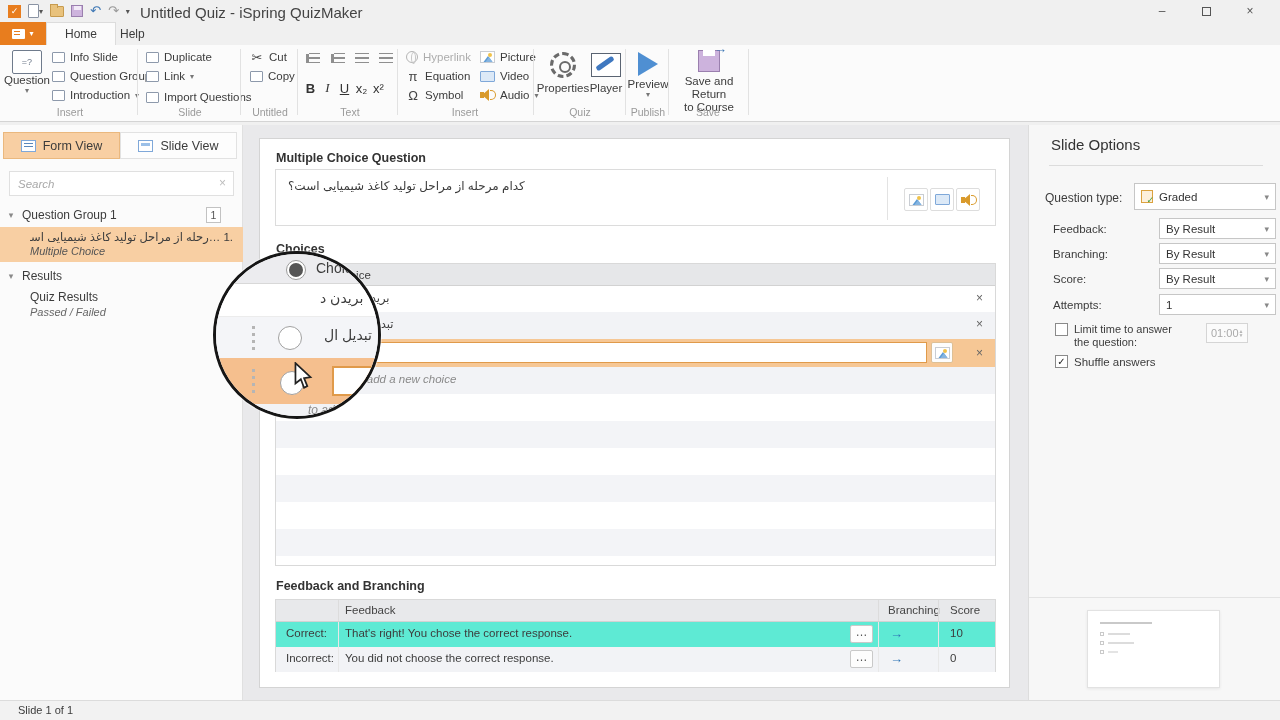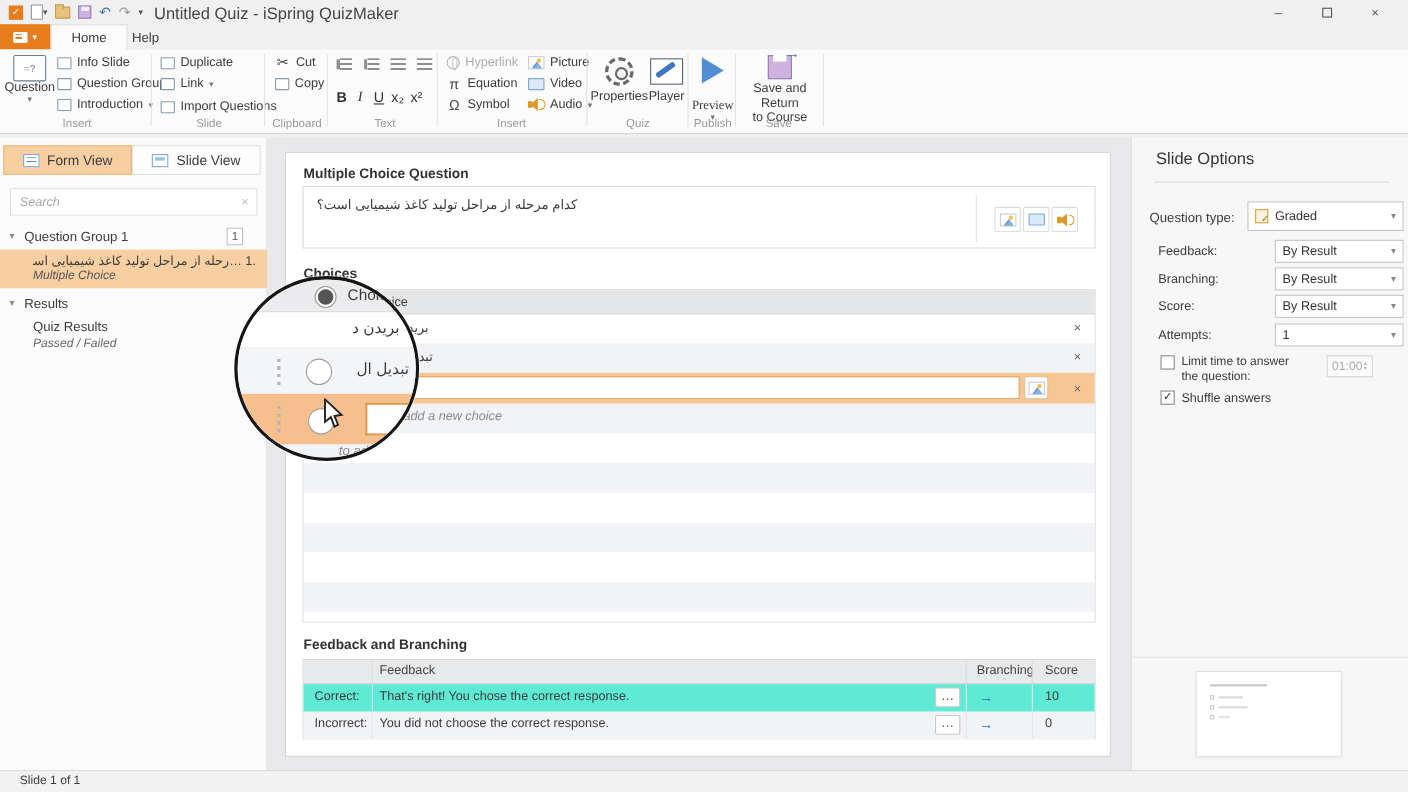--- a/index.html
+++ b/index.html
@@ -232,21 +232,21 @@
         <span>Cut</span>
       </div>
     <div class="ritem" style="left:250px; top:23px;">
         <span class="sq-ic"></span>
         <span>Copy</span>
       </div>
     <div class="ritem" style="left:250px; top:54px;margin-top:24px;">
         <span class="sq-ic" style="border-color:#c79b4e;background:#f3e3c8;"></span>
         <span>Paste</span>
       </div>
-    <div class="glabel" style="left:230px; width:80px;">Clipboard</div>
+    <div class="glabel" style="left:230px; width:80px;">Untitled</div>
     <div class="gsep" style="left:297px;"></div>
 
     <div class="flex" style="position:absolute; left:305px; top:8px; gap:10px;">
       <span class="lines-ic bullets"></span>
       <span class="lines-ic bullets"></span>
       <span class="lines-ic"></span>
       <span class="lines-ic"></span>
     </div>
     <div class="flex" style="position:absolute; left:302px; top:35px;">
       <span class="fmt" style="font-weight:bold;">B</span>
@@ -296,21 +296,21 @@
     </div>
     <div class="bigbtn" style="left:585px; top:7px; width:42px;">
       <div class="player-ic" style="margin-top:1px;"></div>
       <span style="margin-top:5px;">Player</span>
     </div>
     <div class="glabel" style="left:540px; width:80px;">Quiz</div>
     <div class="gsep" style="left:625px;"></div>
 
     <div class="bigbtn" style="left:628px; top:7px; width:40px;">
       <div class="play-ic"></div>
-      <span style="margin-top:14px;font-family:Liberation Serif, serif;">Preview</span>
+      <span style="margin-top:2px;">Preview</span>
       <span class="dd" style="font-size:8px;color:#777;">▾</span>
     </div>
     <div class="glabel" style="left:608px; width:80px;">Publish</div>
     <div class="gsep" style="left:668px;"></div>
 
     <div class="bigbtn" style="left:670px; top:5px; width:78px;">
       <div class="saveret-ic"></div>
       <span style="margin-top:3px; text-align:center; line-height:13px;">Save and Return</span>
       <span style="text-align:center; line-height:13px;">to Course</span>
     </div>

